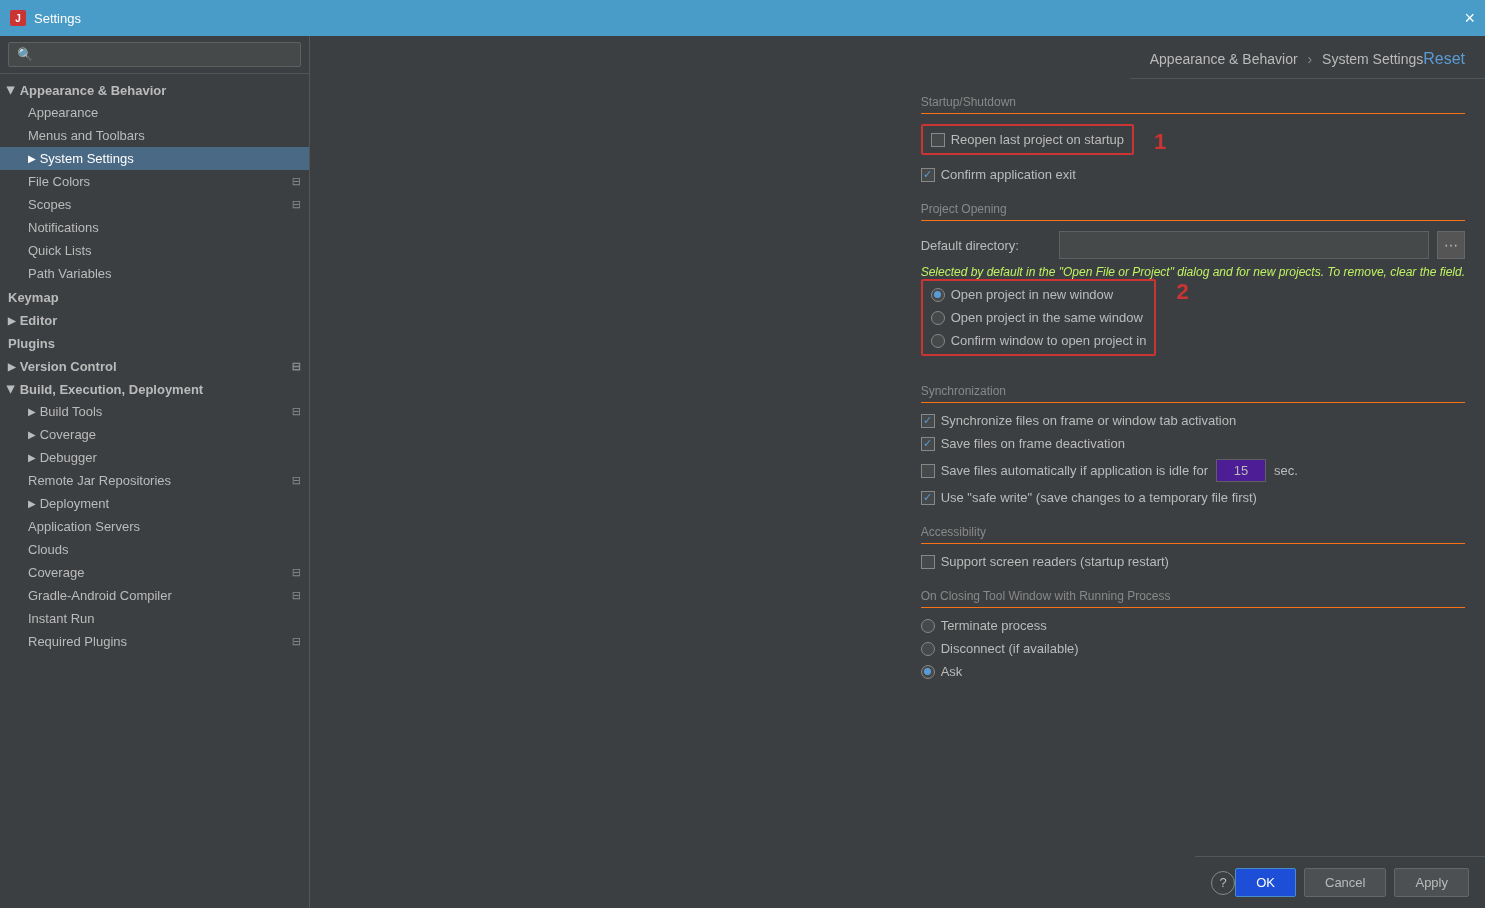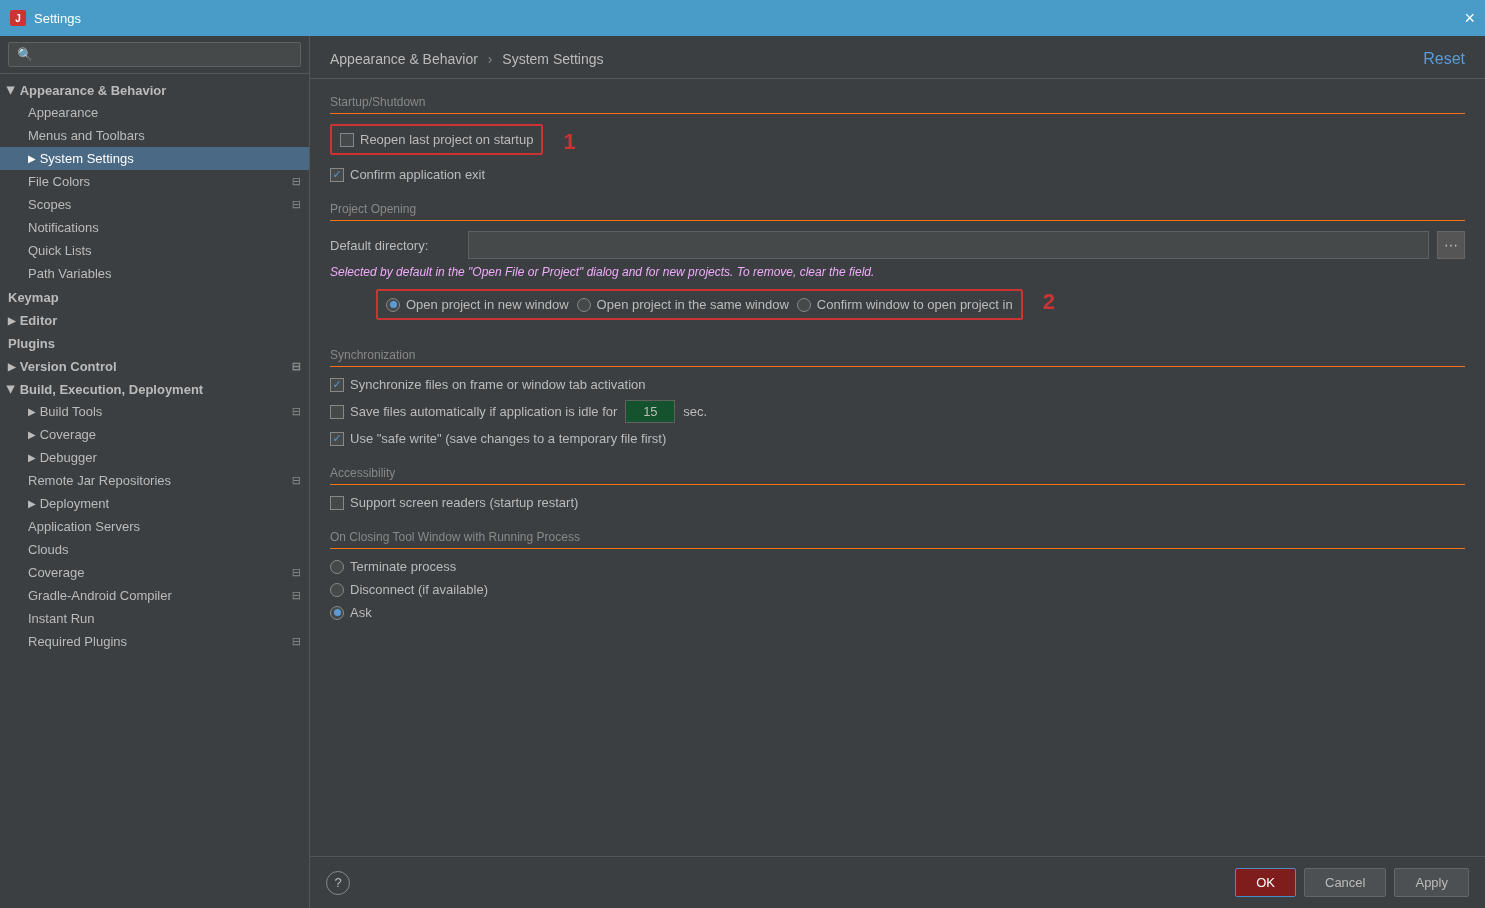--- a/index.html
+++ b/index.html
@@ -67,20 +67,21 @@
     }
     .nav-item.selected { background: #4a6984; color: #fff; }
     .nav-item-icon { color: #888; font-size: 11px; }
 
     
     .content {
       flex: 1;
       background: #3c3f41;
       display: flex;
       flex-direction: column;
+      align-items: flex-end;
     }
     .content-header {
       padding: 14px 20px 10px 20px;
       display: flex;
       align-items: center;
       justify-content: space-between;
       border-bottom: 1px solid #555;
     }
     .breadcrumb { color: #bbbbbb; font-size: 14px; font-weight: 500; }
     .breadcrumb .sep { color: #888; margin: 0 6px; }
@@ -126,23 +127,23 @@
       display: inline-flex;
       align-items: center;
       gap: 6px;
       margin-bottom: 4px;
     }
     .highlight-box-2 {
       border: 2px solid #cc3333;
       padding: 6px 8px;
       border-radius: 2px;
       display: inline-flex;
+      flex-direction: column;
       gap: 8px;
       margin-bottom: 8px;
-      margin-left: 46px;
     }
 
     
     .red-annotation { color: #cc3333; font-size: 22px; font-weight: bold; margin-left: 10px; vertical-align: middle; }
 
     
     .dir-row { display: flex; align-items: center; gap: 8px; margin-bottom: 6px; }
     .dir-label { color: #bbbbbb; min-width: 130px; }
     .dir-input {
       flex: 1;
@@ -155,21 +156,21 @@
     }
     .dir-btn {
       width: 28px; height: 28px;
       background: #555;
       border: 1px solid #666;
       color: #bbb;
       cursor: pointer;
       display: flex; align-items: center; justify-content: center;
       font-size: 14px;
     }
-    .hint-text { color: #f0abfc; font-size: 12px; font-style: italic; margin-bottom: 10px; margin-left: 0; }
+    .hint-text { color: #bef264; font-size: 12px; font-style: italic; margin-bottom: 0; margin-left: 0; }
 
     
     .radio-wrap { display: flex; align-items: center; gap: 6px; cursor: pointer; }
     .radio-circle {
       width: 14px; height: 14px;
       border: 1px solid #888;
       border-radius: 50%;
       background: #45494a;
       display: flex; align-items: center; justify-content: center;
       flex-shrink: 0;
@@ -179,21 +180,21 @@
       width: 7px; height: 7px;
       border-radius: 50%;
       background: #5b9bd5;
       display: block;
     }
     .radio-label { color: #bbbbbb; font-size: 13px; }
 
     
     .num-input {
       width: 50px;
-      background: #14532d;
+      background: #4c1d95;
       border: 1px solid #606060;
       color: #bbbbbb;
       padding: 3px 6px;
       font-size: 13px;
       text-align: center;
     }
 
     
     .footer {
       height: 52px;
@@ -219,21 +220,21 @@
     .btn {
       padding: 6px 20px;
       font-size: 13px;
       cursor: pointer;
       border-radius: 2px;
       border: 1px solid #666;
       color: #bbb;
       background: #4c5052;
     }
     .btn.primary {
-      background: #7f1d1d;
+      background: #1d4ed8;
       color: #fff;
       border-color: #4a8cc4;
     }
 
     
     ::-webkit-scrollbar { width: 8px; }
     ::-webkit-scrollbar-track { background: #3c3f41; }
     ::-webkit-scrollbar-thumb { background: #606060; border-radius: 4px; }
   </style>
 </head>
@@ -430,20 +431,26 @@
         <div class="section-title">Synchronization</div>
 
         <div class="form-row">
           <div class="cb-wrap">
             <div class="cb-box checked"></div>
             <span class="cb-label">Synchronize files on frame or window tab activation</span>
           </div>
         </div>
         <div class="form-row">
           <div class="cb-wrap">
+            <div class="cb-box checked"></div>
+            <span class="cb-label">Save files on frame deactivation</span>
+          </div>
+        </div>
+        <div class="form-row">
+          <div class="cb-wrap">
             <div class="cb-box"></div>
             <span class="cb-label">Save files automatically if application is idle for</span>
           </div>
           <input class="num-input" type="text" value="15" style="">
           <span class="cb-label">sec.</span>
         </div>
         <div class="form-row">
           <div class="cb-wrap">
             <div class="cb-box checked"></div>
             <span class="cb-label">Use "safe write" (save changes to a temporary file first)</span>

